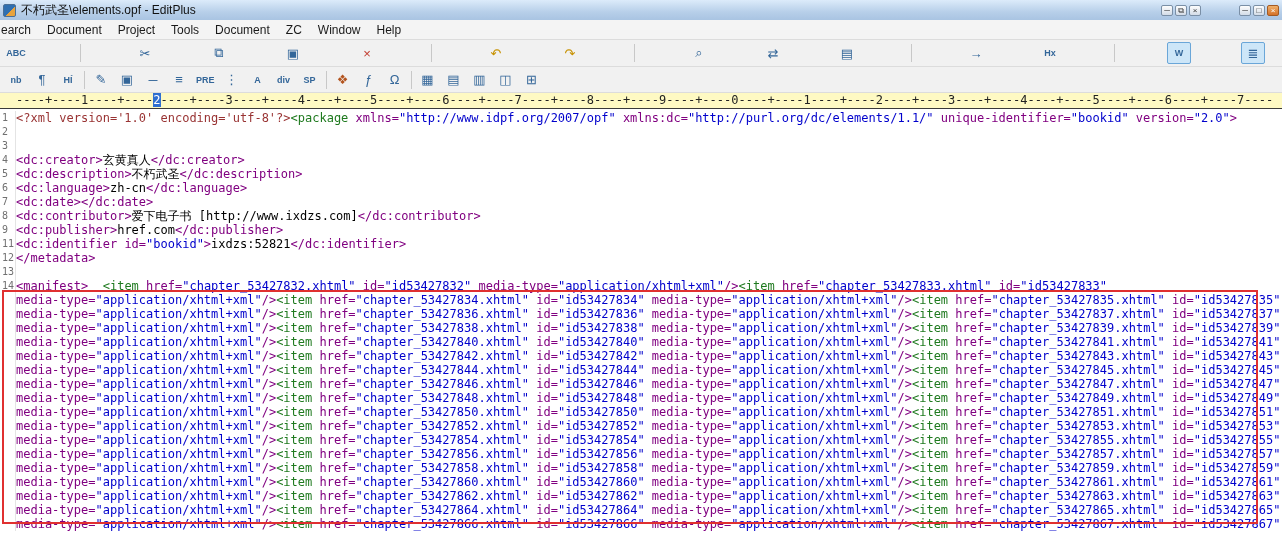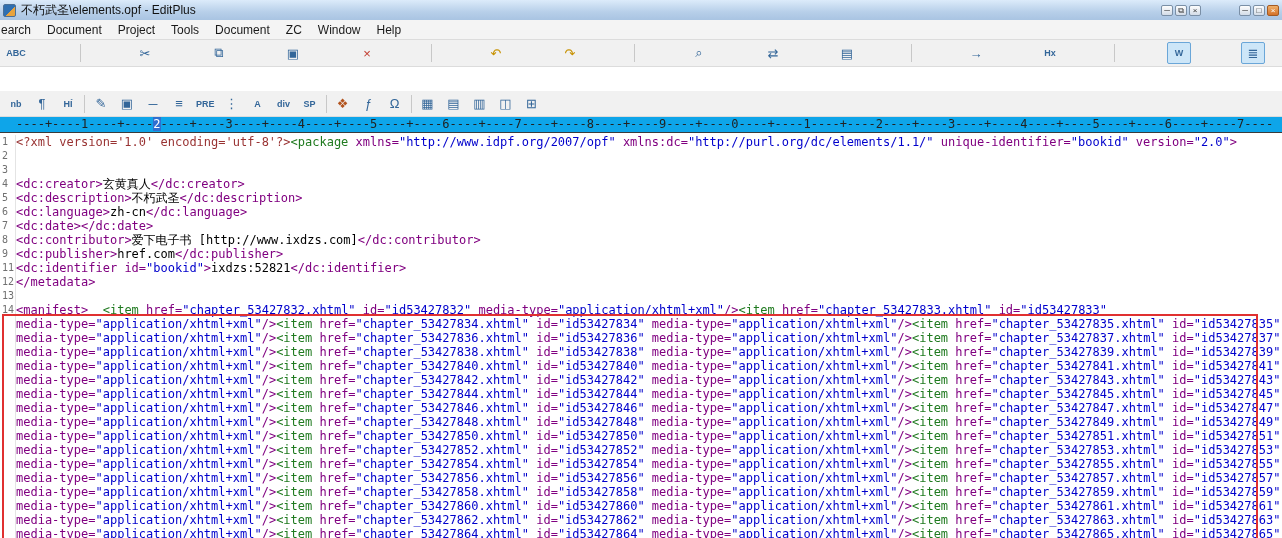--- a/index.html
+++ b/index.html
@@ -18,29 +18,29 @@
   .wbtn.close-main { background:linear-gradient(#f0b06a,#d4722a); border-color:#a35a23; color:#fff; }
 
   
   .menubar { height:20px; flex:0 0 20px; background:#f4f4f4; border-bottom:1px solid #dcdcdc; display:flex; align-items:center; font-size:12px; color:#1a1a1a; }
   .menu-item { padding:0 8px; white-space:nowrap; }
   .menu-item:first-child { padding-left:1px; }
 
   
   .toolbar { background:#f1f1f1; display:flex; align-items:center; padding:0 3px; border-bottom:1px solid #dcdcdc; }
   .toolbar.row1 { height:27px; flex:0 0 27px;gap:48px; }
-  .toolbar.row2 { height:26px; flex:0 0 26px;margin-top:24px; }
+  .toolbar.row2 { height:26px; flex:0 0 26px; }
   .tb-btn { min-width:24px; height:22px; padding:0 2px; display:flex; align-items:center; justify-content:center; font-size:13px; color:#336699; border:1px solid transparent; border-radius:2px; margin:0 1px; cursor:default; }
   .tb-btn.active { background:#cde6f8; border-color:#6aa6d8; }
   .glyph { pointer-events:none; }
   .txt-glyph { font-size:9px; font-weight:bold; letter-spacing:0; pointer-events:none; }
   .tb-sep { width:1px; height:18px; background:#c8c8c8; margin:0 3px; flex:0 0 1px; }
 
   
-  .ruler { height:16px; flex:0 0 16px; background:#0ea5e9; border-bottom:1px solid #3a3a3a; font-family:"DejaVu Sans Mono", monospace; font-size:12px; line-height:15px; white-space:pre; padding-left:16px; color:#222; overflow:hidden; }
+  .ruler { height:16px; flex:0 0 16px; background:#fef9c3; border-bottom:1px solid #3a3a3a; font-family:"DejaVu Sans Mono", monospace; font-size:12px; line-height:15px; white-space:pre; padding-left:16px; color:#222; overflow:hidden; }
   .ruler .marker { background:var(--c-marker); color:#fff; }
 
   
   .editor { flex:1 1 auto; position:relative; background:#fff; overflow:hidden; font-family:"DejaVu Sans Mono","DejaVu Sans", monospace; font-size:12px; line-height:14px; padding-top:2px; }
   .row { display:flex; height:14px; white-space:pre; }
   .gutter { width:16px; flex:0 0 16px; color:var(--c-lnum); font-size:10px; line-height:14px; padding-left:2px; border-right:1px solid #e4e4e4; }
   .code { white-space:pre; }
   .tag  { color:var(--c-tag); }
   .tagk { color:var(--c-known-tag);margin-top:28px; }
   .str  { color:var(--c-string); }

